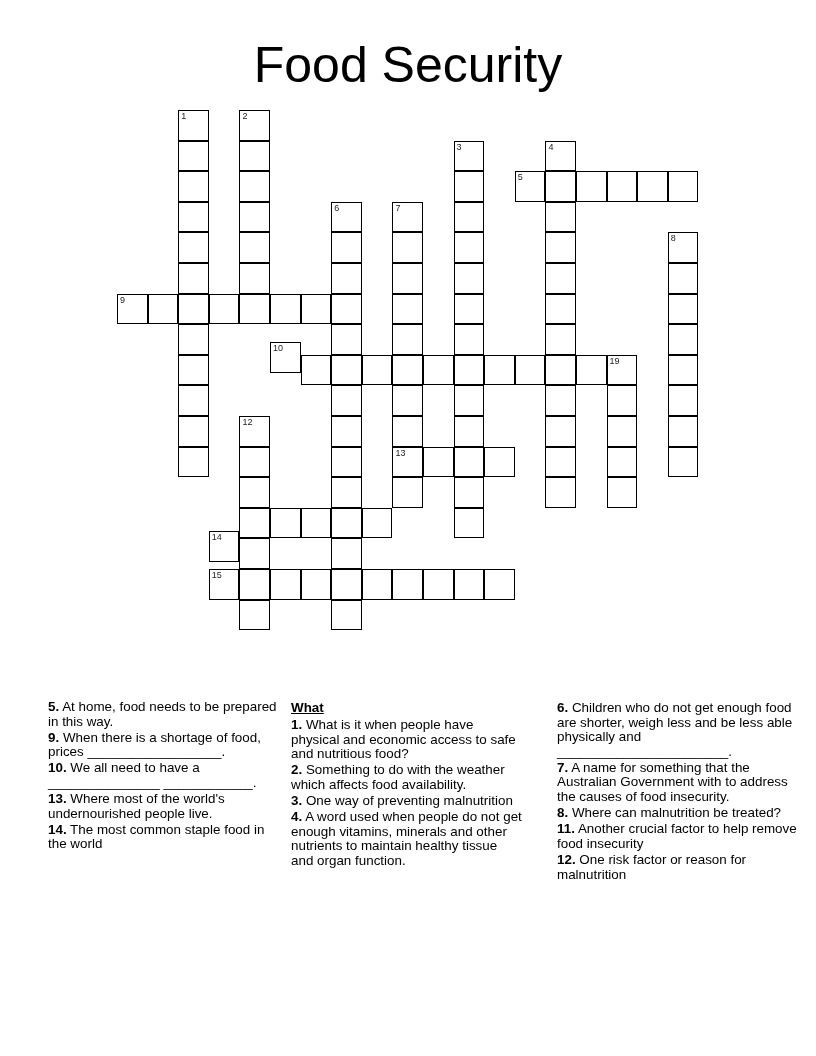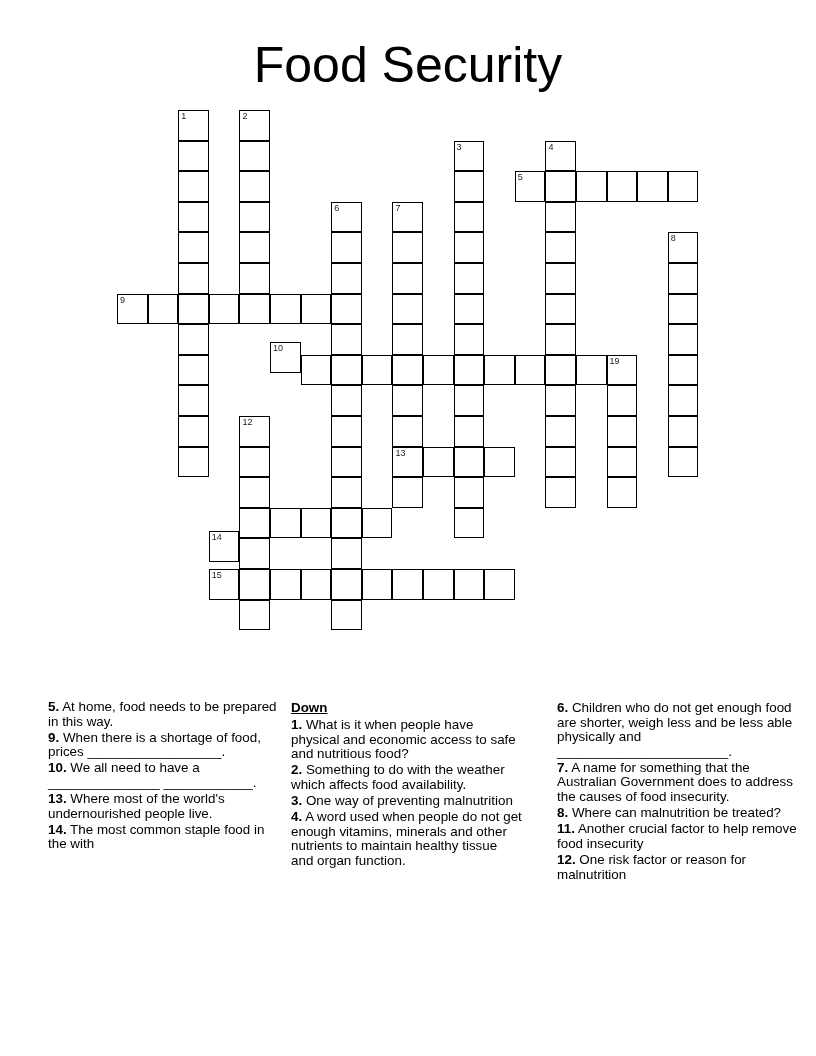--- a/index.html
+++ b/index.html
@@ -174,30 +174,30 @@
     <div class="cell" style="left: 423px; top: 569px;"></div>
     <div class="cell" style="left: 453.6px; top: 569px;"></div>
     <div class="cell" style="left: 484.2px; top: 569px;"></div>
   </div>
 
 <div class="clues" id="col-across">
   <div class="clue"><b>5.</b> <span>At home, food needs to be prepared in this way.</span></div>
   <div class="clue"><b>9.</b> <span>When there is a shortage of food, prices __________________.</span></div>
   <div class="clue"><b>10.</b> <span>We all need to have a _______________ ____________.</span></div>
   <div class="clue"><b>13.</b> <span>Where most of the world's undernourished people live.</span></div>
-  <div class="clue"><b>14.</b> <span>The most common staple food in the with</span></div>
+  <div class="clue"><b>14.</b> <span>The most common staple food in the world</span></div>
 </div>
 
 <div class="clues" id="col-down">
-  <h3>Down</h3>
+  <h3>What</h3>
   <div class="clue"><b>1.</b> <span>What is it when people have physical and economic access to safe and nutritious food?</span></div>
   <div class="clue"><b>2.</b> <span>Something to do with the weather which affects food availability.</span></div>
   <div class="clue"><b>3.</b> <span>One way of preventing malnutrition</span></div>
   <div class="clue"><b>4.</b> <span>A word used when people do not get enough vitamins, minerals and other nutrients to maintain healthy tissue and organ function.</span></div>
 </div>
 
 <div class="clues" id="col-down2">
   <div class="clue"><b>6.</b> <span>Children who do not get enough food are shorter, weigh less and be less able physically and _______________________.</span></div>
-  <div class="clue"><b>7.</b> <span>A name for something that the Australian Government does to address the causes of food insecurity.</span></div>
+  <div class="clue"><b>7.</b> <span>A name for something that the Australian Government with to address the causes of food insecurity.</span></div>
   <div class="clue"><b>8.</b> <span>Where can malnutrition be treated?</span></div>
   <div class="clue"><b>11.</b> <span>Another crucial factor to help remove food insecurity</span></div>
   <div class="clue"><b>12.</b> <span>One risk factor or reason for malnutrition</span></div>
 </div>
 
 </body></html>

